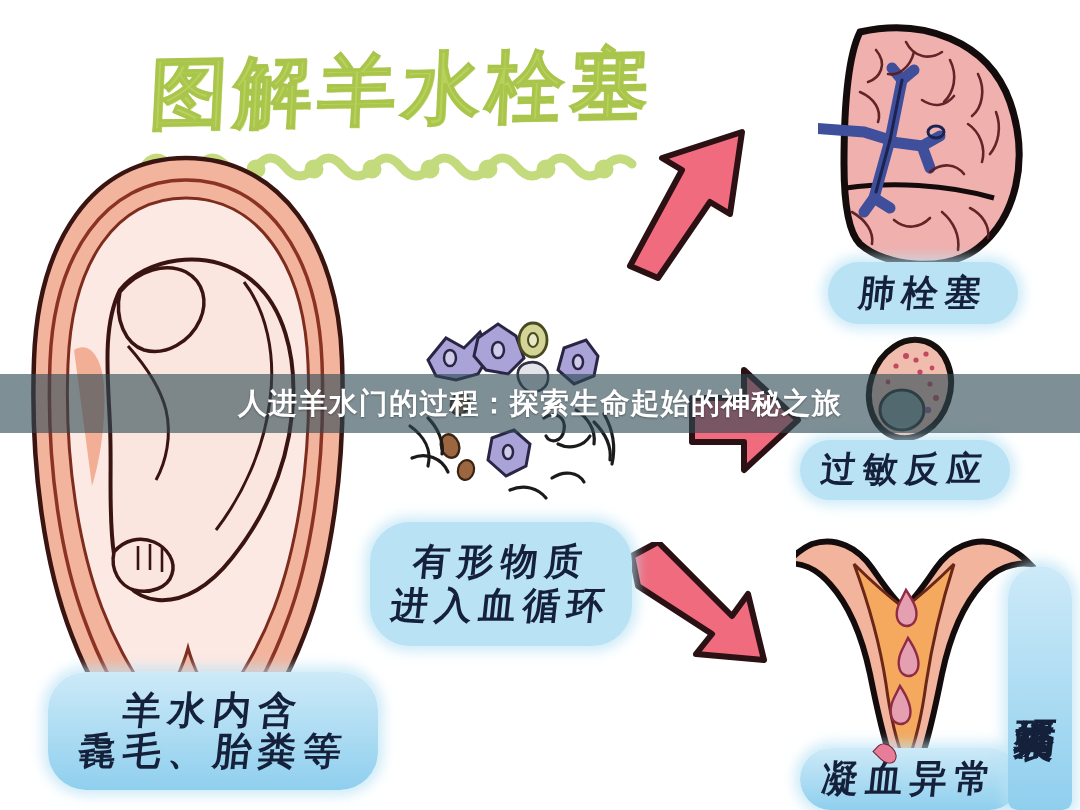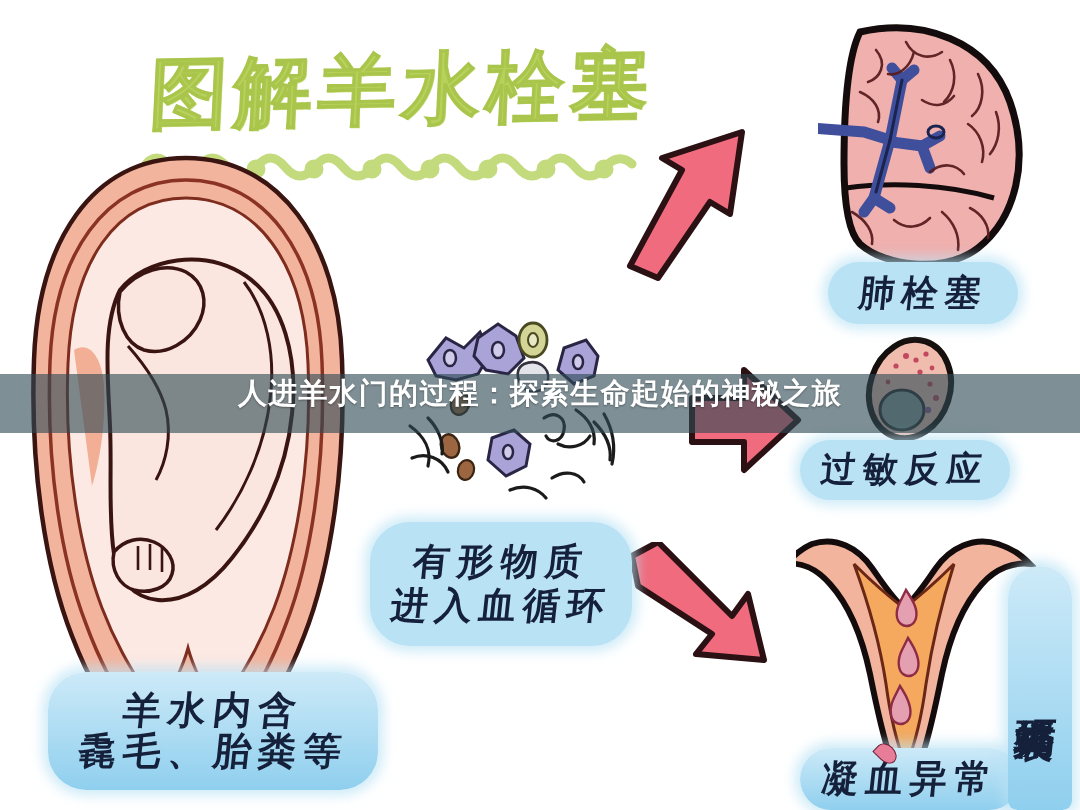--- a/index.html
+++ b/index.html
@@ -62,21 +62,21 @@
   .blooddrop{
     width:15px;height:21px;background:#e87d9a;border:1.5px solid #6b2032;
     border-radius:0 60% 60% 60%;transform:rotate(-45deg);
     position:absolute;
   }
 
   
   #banner{
     position:absolute;left:0;top:374px;width:1080px;height:59px;
     background:rgba(46,74,84,0.62);
-    display:flex;justify-content:center;
+    display:flex;align-items:center;justify-content:center;
     z-index:40;
   }
   #banner .btxt{
     font-family:"DejaVu Sans",sans-serif;
     font-size:29px;font-weight:700;color:#ffffff;letter-spacing:1.2px;
     white-space:nowrap;
     text-shadow:0 1px 2px rgba(0,0,0,.35);
   }
 
   .abs{position:absolute;}

